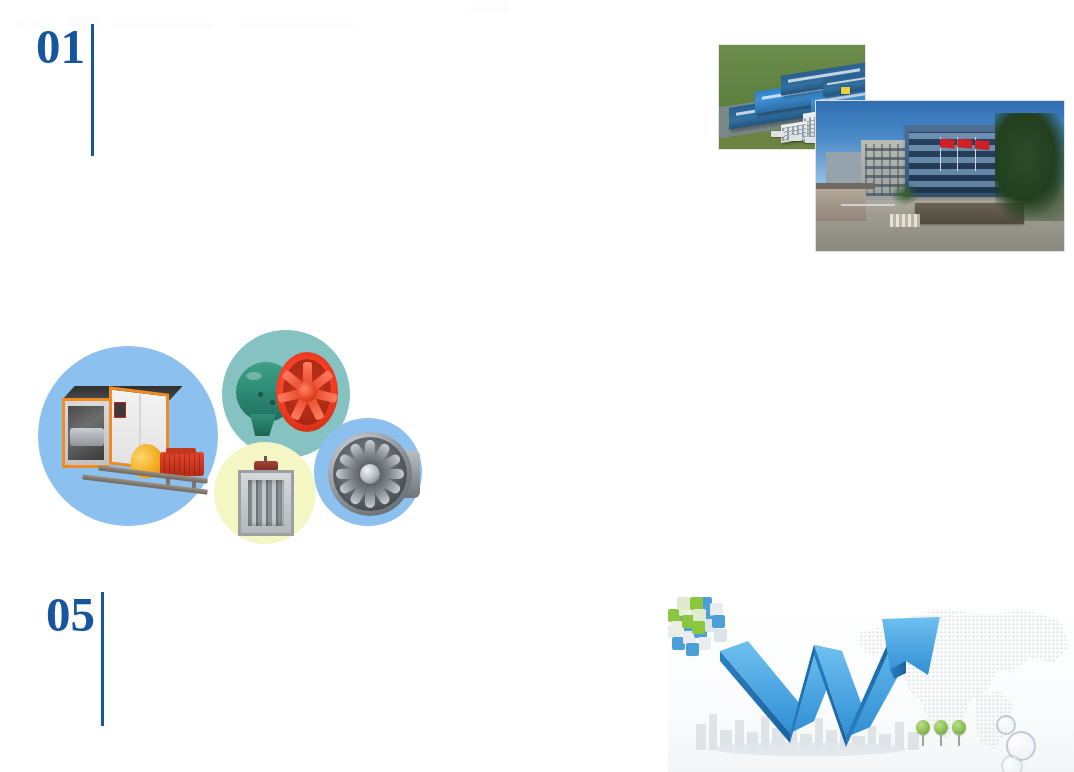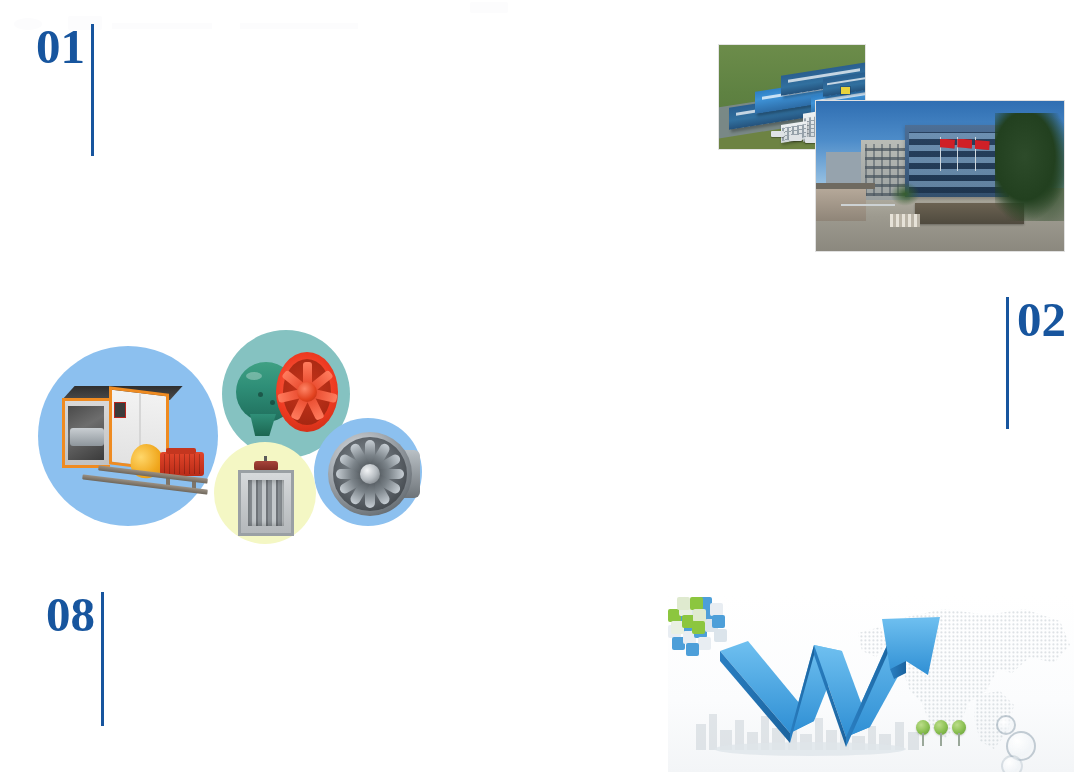--- a/index.html
+++ b/index.html
@@ -476,24 +476,20 @@
     <div class="flag" style="left:57%; top:25%;"></div>
     <div class="flag" style="left:64%; top:26%;"></div>
     <div class="wall"></div>
     <div class="tree-mid"></div>
     <div class="tree-r"></div>
     <div class="gatehouse"></div>
     <div class="gate-arm"></div>
     <div class="barrier"></div>
   </div>
 
-  <div class="sec-num left-rule" id="sec-02">
-    <span class="rule"></span>
-    <span class="digits">02</span>
-  </div>
 
   <div id="products">
     <div class="pcircle" id="c-box"></div>
     <div class="pcircle" id="c-axial"></div>
     <div class="pcircle" id="c-damper"></div>
     <div class="pcircle" id="c-silver"></div>
 
     <div id="box-fan">
       <div class="cab-top"></div>
       <div class="cab-side"></div>
@@ -554,21 +550,21 @@
         <span class="sblade" style="transform:rotate(240deg);"></span>
         <span class="sblade" style="transform:rotate(270deg);"></span>
         <span class="sblade" style="transform:rotate(300deg);"></span>
         <span class="sblade" style="transform:rotate(330deg);"></span>
         <span class="shub"></span>
       </div>
     </div>
   </div>
 
   <div class="sec-num right-rule" id="sec-03">
-    <span class="digits">08</span>
+    <span class="digits">05</span>
     <span class="rule"></span>
   </div>
 
   <div id="banner">
 
     <svg class="worldmap" viewBox="0 0 230 160">
       <defs>
         <pattern id="dots" width="4" height="4" patternUnits="userSpaceOnUse">
           <circle cx="1.4" cy="1.4" r="1.1" fill="#b9c2c9"></circle>
         </pattern>

